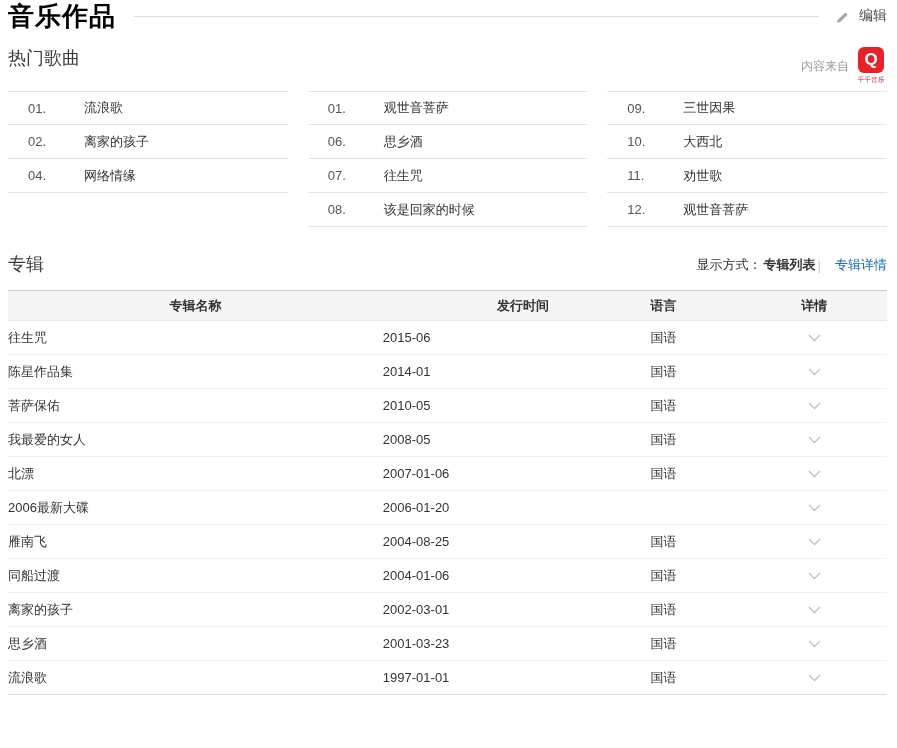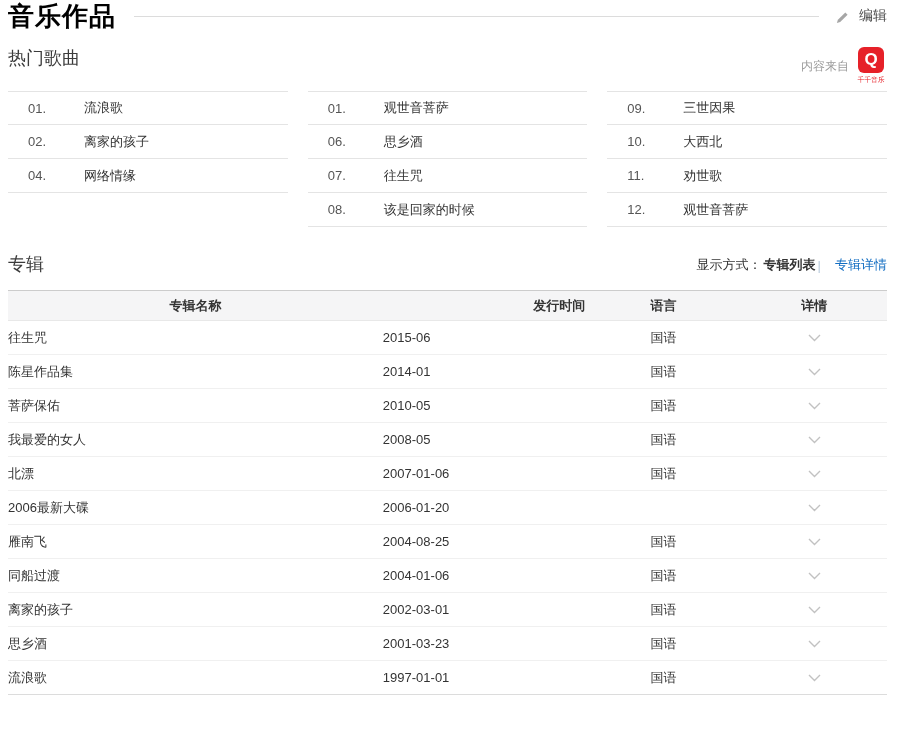--- a/index.html
+++ b/index.html
@@ -62,21 +62,21 @@
   table.albums {
     width: 100%; border-collapse: collapse; table-layout: fixed;
     margin-top: 15px; border-bottom: 1px solid #dcdcdc;
   }
   table.albums thead th {
     background: #f5f5f6; border-top: 1px solid #cccccc; border-bottom: 1px solid #e8e8e8;
     height: 30px; font-size: 13px; font-weight: bold; color: #333;
     text-align: center; padding: 0;
   }
   table.albums th.c-name { text-align: center; }
-  table.albums th.c-date { text-align: right; padding-left: 78px; }
+  table.albums th.c-date { text-align: center; padding-left: 78px; }
   table.albums td { height: 34px; padding: 0; font-size: 13px; color: #333; border-bottom: 1px solid #f0f0f0; }
   table.albums tbody tr:last-child td { border-bottom: none; }
   td.name { text-align: left; padding-left: 16px; }
   td.date { text-align: left; padding-left: 78px; }
   td.lang { text-align: center; }
   td.detail { text-align: center; }
   .detail-toggle { display: inline-flex; align-items: center; justify-content: center; width: 20px; height: 20px; cursor: pointer; }
 </style>
 </head>
 <body>

